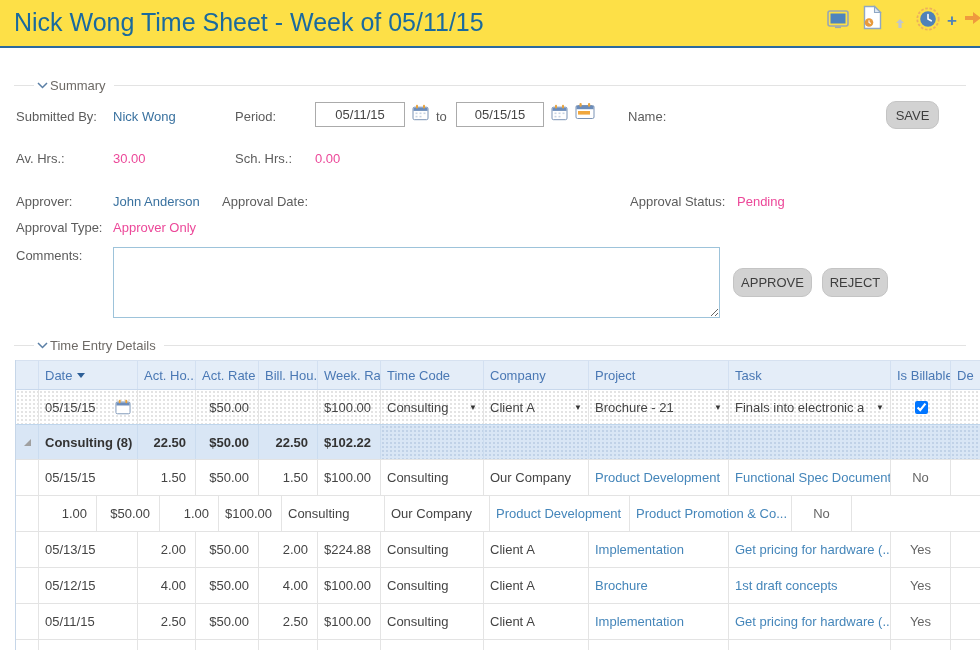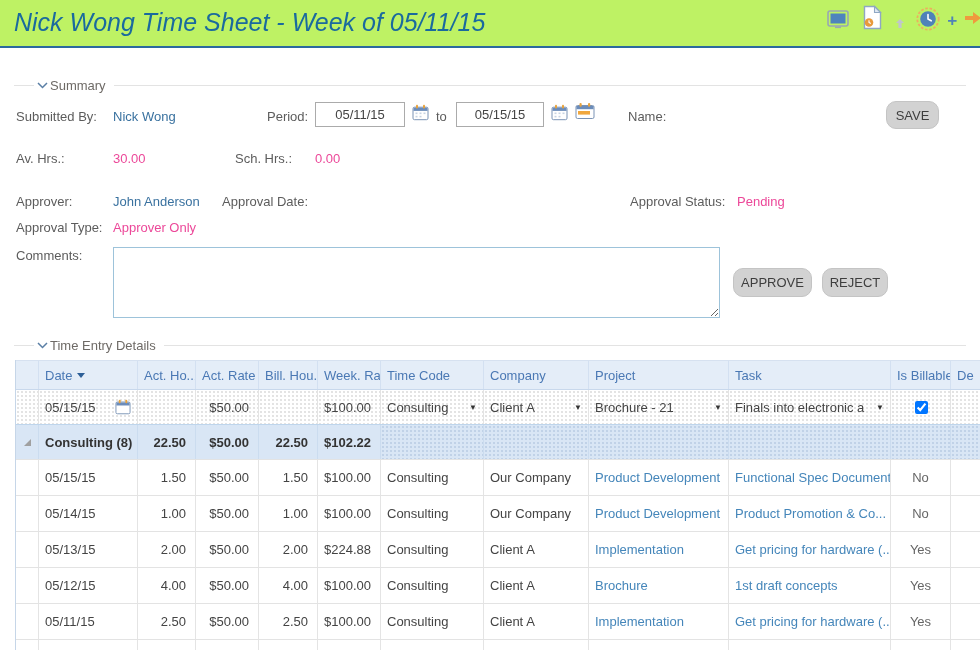--- a/index.html
+++ b/index.html
@@ -1,21 +1,21 @@
 <!DOCTYPE html>
 <html><head>
 <meta charset="utf-8">
 <style>
   html,body{margin:0;padding:0;}
   .page{position:relative;width:980px;height:650px;background:#fff;overflow:hidden;
         font-family:"Liberation Sans",sans-serif;font-size:13px;color:#444;}
 
   
-  .topbar{position:absolute;left:0;top:0;width:980px;height:46px;background:#bef264;
-          border-bottom:2px solid #2b6a9e;font-style:italic;}
+  .topbar{position:absolute;left:0;top:0;width:980px;height:46px;background:#fde047;
+          border-bottom:2px solid #2b6a9e;}
   .title{position:absolute;left:14px;top:8px;font-size:25px;color:#1a6a9e;font-weight:400;white-space:nowrap;}
   .tbicon{position:absolute;}
 
   
   .section-hdr{position:absolute;left:14px;right:14px;display:flex;align-items:center;height:16px;}
   .section-hdr .sline{height:1px;background:#e3e3e3;}
   .section-hdr .sline.short{width:20px;margin-right:3px;}
   .section-hdr .sline.long{flex:1;margin-left:8px;}
   .section-hdr .slabel{color:#6e6a66;margin-left:2px;white-space:nowrap;}
 
@@ -119,21 +119,21 @@
           <polyline points="1,1 5.5,5.5 10,1" fill="none" stroke="#5a7fa5" stroke-width="1.5"></polyline>
         </svg>
     </span>
     <span class="slabel">Summary</span>
     <span class="sline long"></span>
   </div>
 
   <div class="lbl" style="left:16px;top:109px;">Submitted By:</div>
   <div class="val link" style="left:113px;top:109px;">Nick Wong</div>
 
-  <div class="lbl" style="left:235px;top:109px;margin-left:32px;">Period:</div>
+  <div class="lbl" style="left:235px;top:109px;">Period:</div>
   <input class="tinp" style="left: 315px; top: 102px; width: 90px; height: 25px; text-align: center;" value="05/11/15">
   <span class="tbicon" style="left:412px;top:104px;">
     <svg width="17" height="17" viewBox="0 0 17 17">
         <rect x="1" y="3.2" width="15" height="12.5" rx="1.5" fill="#fff" stroke="#7a93b5"></rect>
         <rect x="1.5" y="3.7" width="14" height="3.2" fill="#6b8cba"></rect>
         <rect x="4" y="0.8" width="2" height="3.6" rx="0.9" fill="#e8a33d"></rect>
         <rect x="11" y="0.8" width="2" height="3.6" rx="0.9" fill="#e8a33d"></rect>
         <g fill="#c7d3e2">
           <rect x="3.5" y="8.5" width="2" height="1.6"></rect>
           <rect x="7.5" y="8.5" width="2" height="1.6"></rect>
@@ -295,21 +295,20 @@
       <div class="cell c-tc">Consulting</div>
       <div class="cell c-co">Our Company</div>
       <div class="cell c-pr tlink">Product Development</div>
       <div class="cell c-task tlink">Functional Spec Document</div>
       <div class="cell c-bill ctr dim">No</div>
       <div class="cell c-de"></div>
     </div>
 
     <div class="row">
       <div class="cell c-exp"></div>
-      <div class="cell c-date">05/14/15</div>
       <div class="cell c-aho num">1.00</div>
       <div class="cell c-arate num">$50.00</div>
       <div class="cell c-bho num">1.00</div>
       <div class="cell c-brate num">$100.00</div>
       <div class="cell c-tc">Consulting</div>
       <div class="cell c-co">Our Company</div>
       <div class="cell c-pr tlink">Product Development</div>
       <div class="cell c-task tlink">Product Promotion &amp; Co...</div>
       <div class="cell c-bill ctr dim">No</div>
       <div class="cell c-de"></div>

